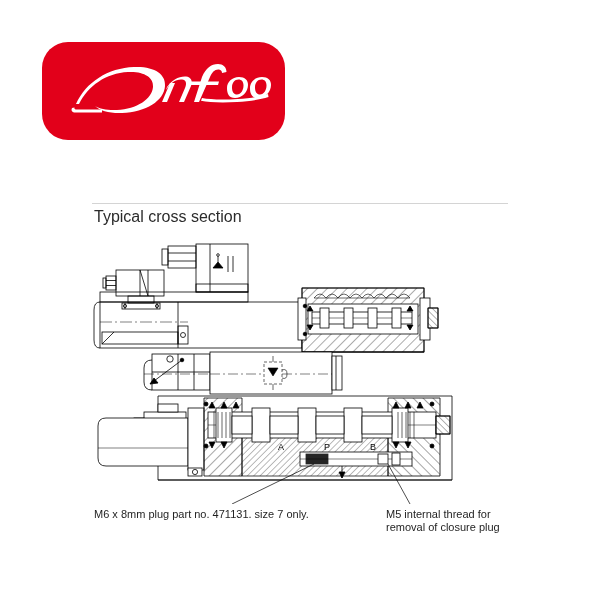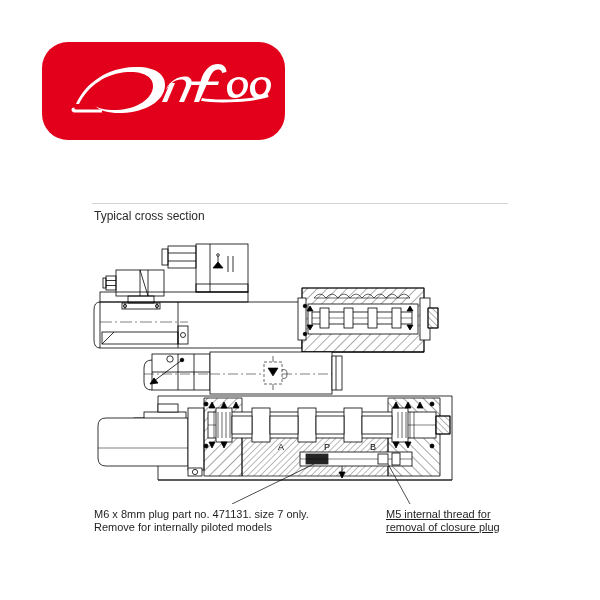--- a/index.html
+++ b/index.html
@@ -43,21 +43,21 @@
     height: 1px;
     background: #d4d4d4;
   }
 
   
   .heading {
     position: absolute;
     left: 94px;
     top: 210px;
     width: 320px;
-    font-size: 12px;
+    font-size: 16px;
     line-height: 13.5px;
     color: #2b2b2b;
   }
   .heading div { white-space: nowrap; }
 
   
   .drawing {
     position: absolute;
     left: 92px;
     top: 236px;
@@ -68,21 +68,21 @@
 
   
   .caption {
     position: absolute;
     font-size: 11px;
     line-height: 12.6px;
     color: #1f1f1f;
   }
   .caption div { white-space: nowrap; }
   .caption-left { left: 94px; top: 508px; }
-  .caption-right { left: 386px; top: 508px; text-decoration: underline; }
+  .caption-right { left: 386px; top: 508px; }
 </style>
 </head>
 <body>
 
 <div class="logo-block">
   <svg class="logo-mark" viewBox="0 0 243 98">
     <g fill="#ffffff">
 
       <path d="M34 62 C44 40 66 26 92 25 C112 24 124 32 123 44 C122 59 104 70 80 71 C68 71.5 58 69 53 64 C58 67 66 68.5 75 68 C95 67 110 57 111 45 C112 35 101 29 86 30 C64 31 46 44 37 62 Z"></path>
       <path d="M30 66 C29 68 29.5 70 32 70.5 L60 70.5 L60 67.5 L35 67.5 C33 67.5 32 67 32.5 65.5 Z"></path>
@@ -311,19 +311,18 @@
   <g font-family="Liberation Sans, sans-serif" font-size="9" fill="#000">
     <text x="186" y="214">A</text>
     <text x="232" y="214">P</text>
     <text x="278" y="214">B</text>
   </g>
 </svg>
 </div>
 
 <div class="caption caption-left">
   <div>M6 x 8mm plug part no. 471131. size 7 only.</div>
-  <div>Remove for internally piloted models</div>
 </div>
 
 <div class="caption caption-right">
   <div>M5 internal thread for</div>
   <div>removal of closure plug</div>
 </div>
 
 </body></html>

